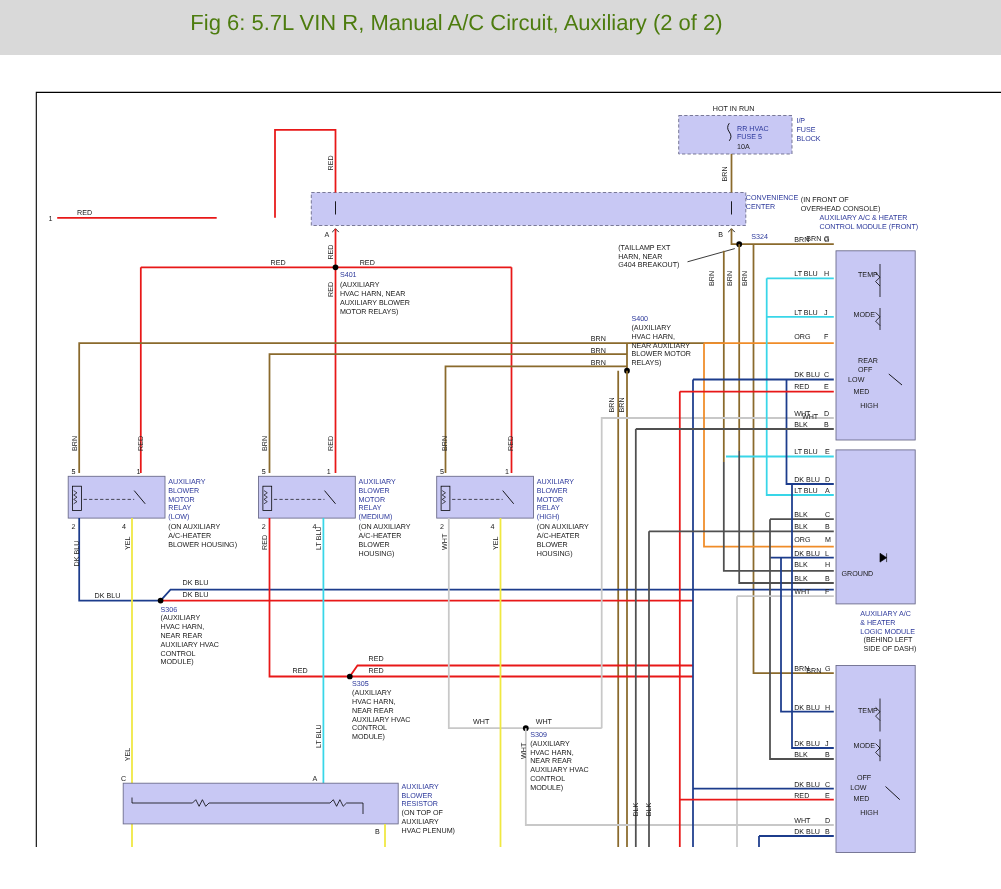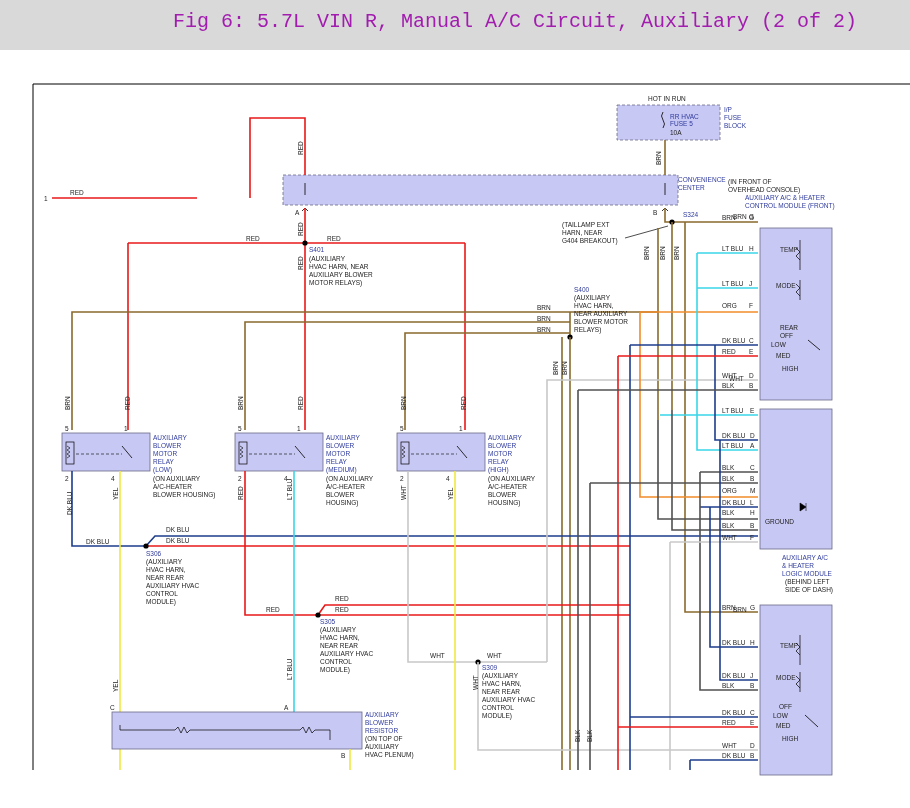--- a/index.html
+++ b/index.html
@@ -1,18 +1,18 @@
 <!DOCTYPE html>
 <html><head>
 <meta charset="utf-8">
 <style>
   html, body { margin:0; padding:0; background:#ffffff; }
   body { width:910px; height:808px; overflow:hidden; position:relative; font-family:"Liberation Sans", sans-serif; }
   .titlebar { position:absolute; left:0; top:0; width:910px; height:50px; background:#d9d9d9; }
-  .titlebar .t { position:absolute; left:173px; top:10px; font-size:20px; color:#a21caf; font-family:Liberation Mono, monospace; }
+  .titlebar .t { position:absolute; left:173px; top:10px; font-size:20px; color:#4d7c0f; font-family:Liberation Sans, sans-serif; }
   svg { position:absolute; left:0; top:0; }
   svg text { font-family:"Liberation Sans", sans-serif; }
   .lbl { font-size:6.5px; fill:#222; }
   .blue { font-size:6.5px; fill:#2e3a9c; }
   .comp { fill:#c8c8f4; stroke:#6a6a8a; stroke-width:0.8; }
 </style>
 </head>
 <body>
 
 <div class="titlebar">

